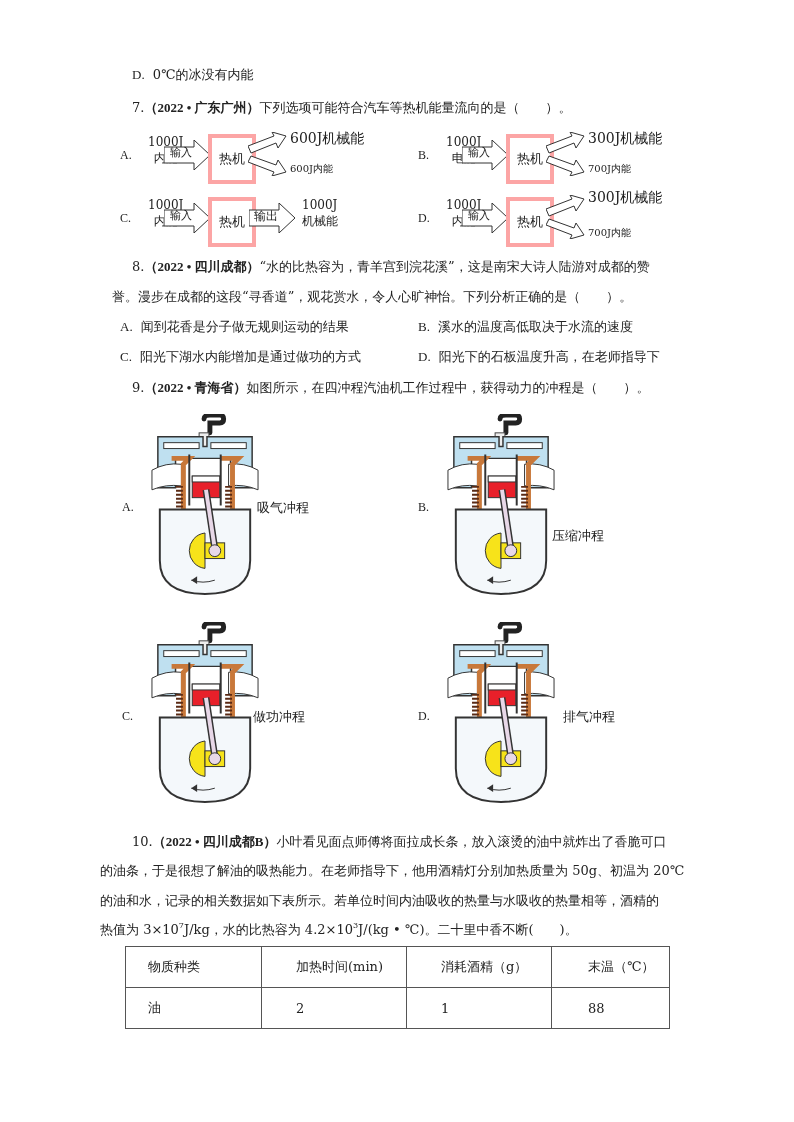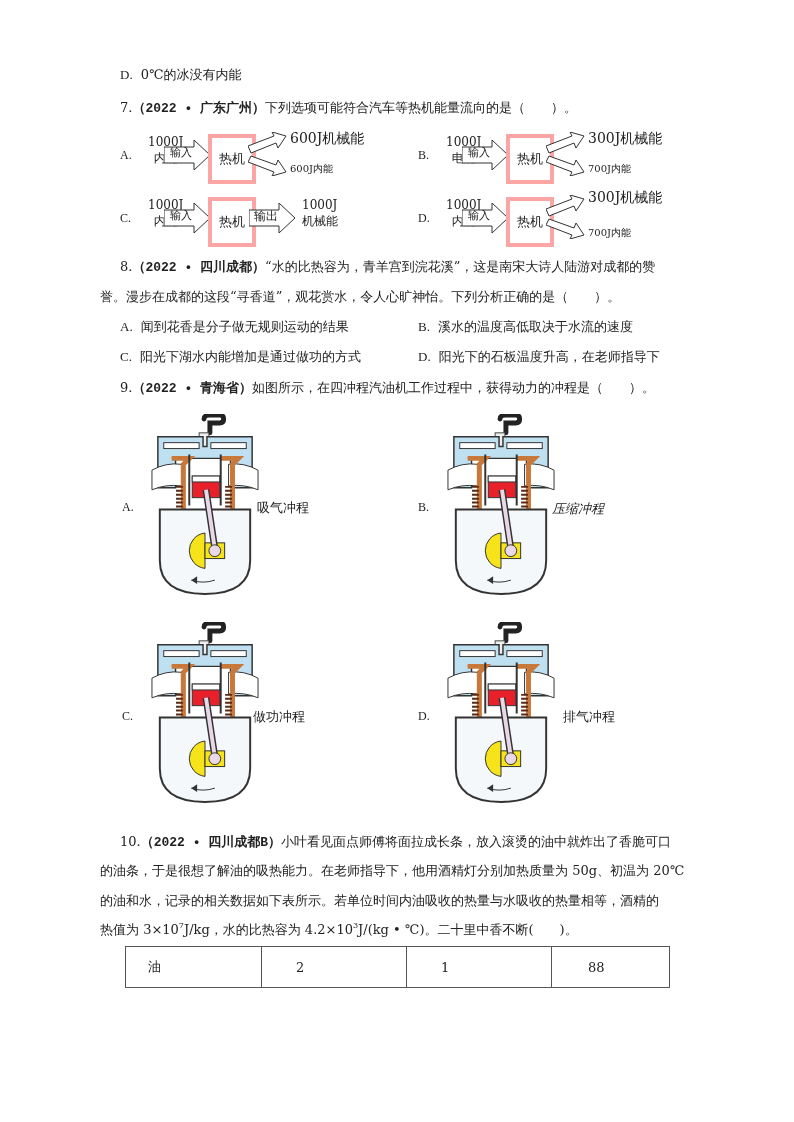--- a/index.html
+++ b/index.html
@@ -2,23 +2,23 @@
 <html><head>
 <meta charset="utf-8">
 <style>
   html, body { margin: 0; padding: 0; background: #ffffff; }
   body {
     width: 794px; height: 1122px; position: relative; overflow: hidden;
     font-family: "DejaVu Serif", "Liberation Serif", serif;
     color: #222; font-size: 13px;
   }
   .abs { position: absolute; white-space: nowrap; }
-  .line { position: absolute; left: 120px; font-size: 13px; line-height: 18px; white-space: nowrap; }
+  .line { position: absolute; left: 132px; font-size: 13px; line-height: 18px; white-space: nowrap; }
   .line.cont { left: 100px; }
-  .bold { font-weight: bold; font-family: Liberation Mono, monospace; }
+  .bold { font-weight: bold; font-family: Liberation Serif, serif; }
   .opt { position: absolute; font-size: 13px; line-height: 18px; white-space: nowrap; }
   .optlabel { font-family: "Liberation Serif", serif; margin-right: 8px; }
   sup { font-size: 8px; vertical-align: 6px; line-height: 0; }
 
   
   .flow { position: absolute; width: 300px; height: 56px; }
   .flow .src { position: absolute; left: 28px; top: 4px; font-size: 12px; line-height: 16px; text-align: center; }
   .flow .box { position: absolute; left: 88px; top: 4px; width: 40px; height: 42px; border: 4px solid #fca5a5; display:flex; align-items:center; justify-content:center; font-size: 13px; }
   .flow .in-arrow { position: absolute; left: 44px; top: 10px; }
   .flow .out1 { position: absolute; left: 142px; top: 0px; font-size: 14px; }
@@ -121,21 +121,21 @@
     <polygon points="0,14 26,4 24,0 38,4 30,16 28,11 3,21" fill="#fff" stroke="#333"></polygon>
     <polygon points="3,24 28,33 30,28 38,40 24,44 26,40 0,30" fill="#fff" stroke="#333"></polygon>
   </svg>
   <span class="out1" style="left:170px;top:-4px;">300J机械能</span>
   <span class="out2" style="left:170px;top:33px;">700J内能</span>
 </div>
 
 <div class="line" style="top:258px;">
   <span>8.</span><span class="bold">（2022 • 四川成都）</span><span>“水的比热容为，青羊宫到浣花溪”，这是南宋大诗人陆游对成都的赞</span>
 </div>
-<div class="line cont" style="top:288px;">誉。漫步在成都的这段“寻香道”，观花赏水，令人心旷神怡。下列分析正确的是（　　）。</div>
+<div class="line cont" style="top:288px;margin-left:12px;">誉。漫步在成都的这段“寻香道”，观花赏水，令人心旷神怡。下列分析正确的是（　　）。</div>
 
 <div class="opt" style="left:120px; top:318px;"><span class="optlabel">A.</span><span>闻到花香是分子做无规则运动的结果</span></div>
 <div class="opt" style="left:418px; top:318px;"><span class="optlabel">B.</span><span>溪水的温度高低取决于水流的速度</span></div>
 <div class="opt" style="left:120px; top:348px;"><span class="optlabel">C.</span><span>阳光下湖水内能增加是通过做功的方式</span></div>
 <div class="opt" style="left:418px; top:348px;"><span class="optlabel">D.</span><span>阳光下的石板温度升高，在老师指导下</span></div>
 
 <div class="line" style="top:379px;">
   <span>9.</span><span class="bold">（2022 • 青海省）</span><span>如图所示，在四冲程汽油机工作过程中，获得动力的冲程是（　　）。</span>
 </div>
 
@@ -182,21 +182,21 @@
 <span class="eng-letter" style="left:122px; top:500px;">A.</span>
 <svg class="engine" style="left:150px; top:414px;" width="110" height="185" viewBox="0 0 112 186">
     <use href="#engine"></use>
   </svg>
 <span class="eng-caption" style="left:257px; top:499px;">吸气冲程</span>
 
 <span class="eng-letter" style="left:418px; top:500px;">B.</span>
 <svg class="engine" style="left:446px; top:414px;" width="110" height="185" viewBox="0 0 112 186">
     <use href="#engine"></use>
   </svg>
-<span class="eng-caption" style="left:552px; top:500px;font-style:italic;">压缩冲程</span>
+<span class="eng-caption" style="left:552px; top:527px;">压缩冲程</span>
 
 <span class="eng-letter" style="left:122px; top:709px;">C.</span>
 <svg class="engine" style="left:150px; top:622px;" width="110" height="185" viewBox="0 0 112 186">
     <use href="#engine"></use>
   </svg>
 <span class="eng-caption" style="left:253px; top:708px;">做功冲程</span>
 
 <span class="eng-letter" style="left:418px; top:709px;">D.</span>
 <svg class="engine" style="left:446px; top:622px;" width="110" height="185" viewBox="0 0 112 186">
     <use href="#engine"></use>
@@ -207,20 +207,26 @@
   <span>10.</span><span class="bold">（2022 • 四川成都B）</span><span>小叶看见面点师傅将面拉成长条，放入滚烫的油中就炸出了香脆可口</span>
 </div>
 <div class="line cont" style="top:862px;">的油条，于是很想了解油的吸热能力。在老师指导下，他用酒精灯分别加热质量为 50g、初温为 20℃</div>
 <div class="line cont" style="top:892px;">的油和水，记录的相关数据如下表所示。若单位时间内油吸收的热量与水吸收的热量相等，酒精的</div>
 <div class="line cont" style="top:921px;">
   <span>热值为 3×10</span><sup>7</sup><span>J/kg，水的比热容为 4.2×10</span><sup>3</sup><span>J/(kg • ℃)。二十里中香不断(　　)。</span>
 </div>
 
 <table class="data">
   <tbody>
+      <tr>
+    <td class="c0">物质种类</td>
+    <td class="c1">加热时间(min)</td>
+    <td class="c2">消耗酒精（g）</td>
+    <td class="c3">末温（℃）</td>
+  </tr>
   <tr>
     <td class="c0">油</td>
     <td class="c1">2</td>
     <td class="c2">1</td>
     <td class="c3">88</td>
   </tr>
 </tbody>
   </table>
 
 </body></html>

